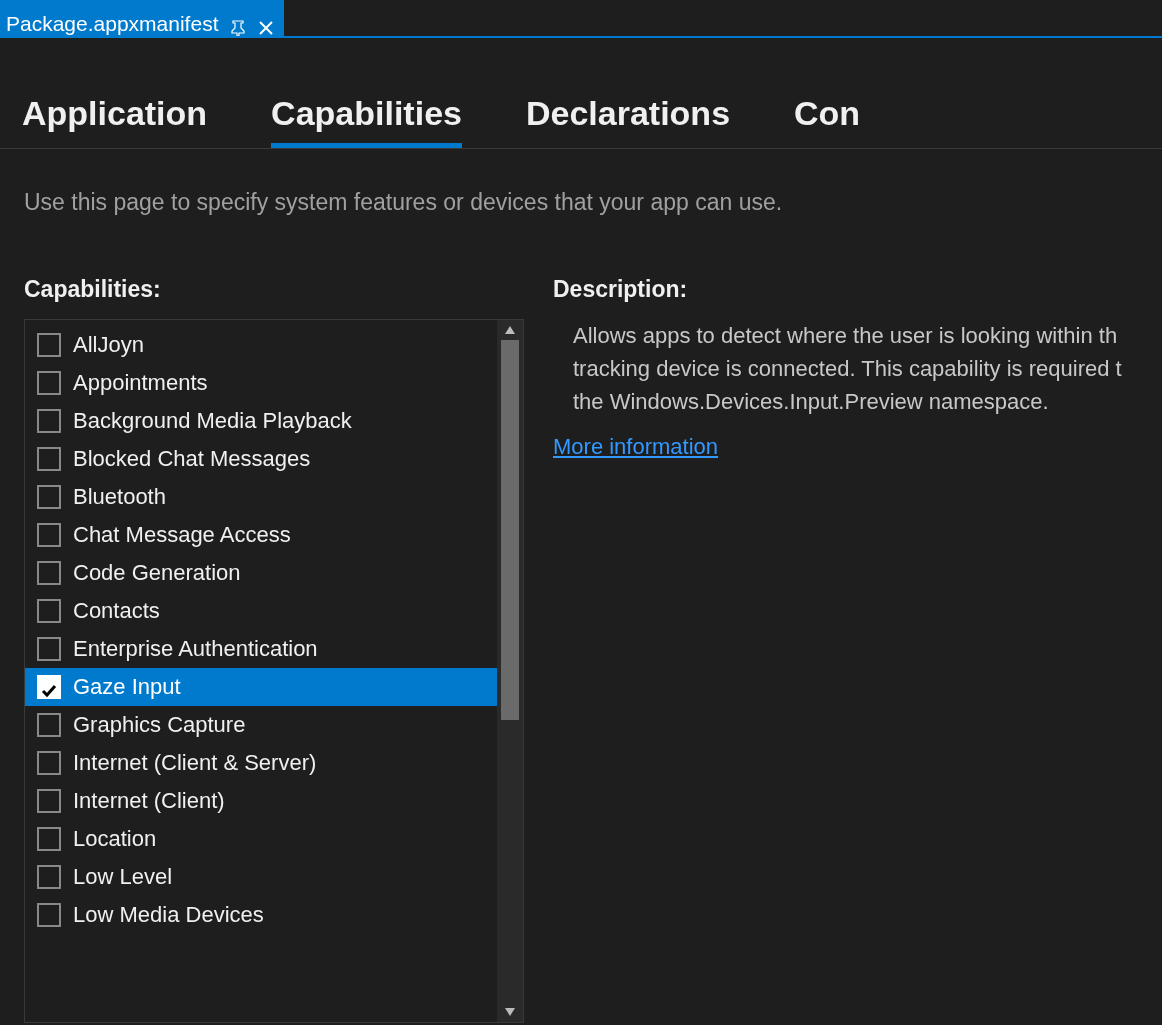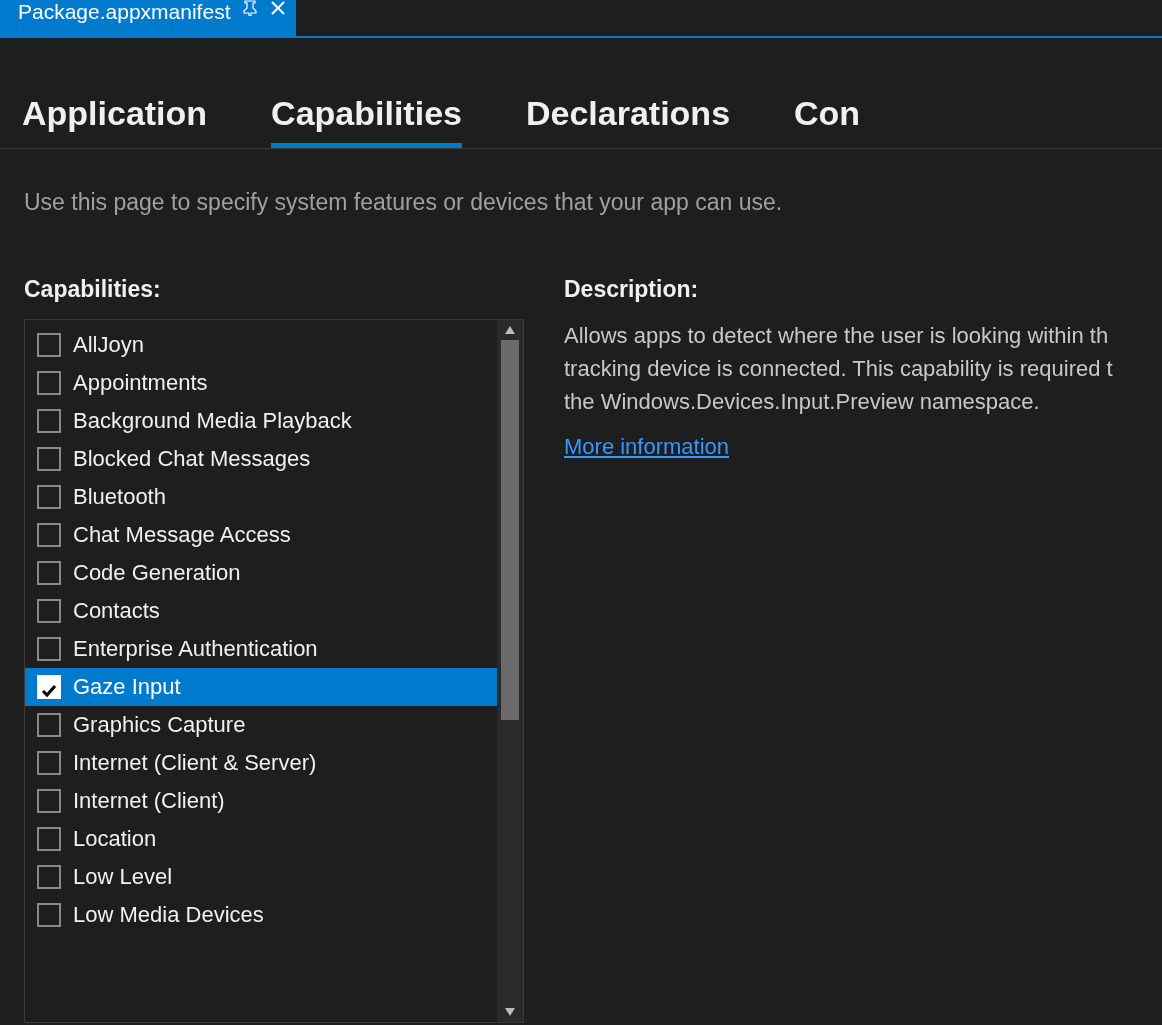--- a/index.html
+++ b/index.html
@@ -12,24 +12,24 @@
     overflow: hidden;
   }
   .tabbar {
     display: flex;
     height: 38px;
     background: #1e1e1e;
     border-bottom: 2px solid #007acc;
   }
   .doc-tab {
     display: flex;
-    align-items: flex-start;
+    align-items: flex-end;
     background: #007acc;
     color: #ffffff;
-    padding: 0 10px 0 18px;
+    padding: 0 10px 0 6px;
     font-size: 21px;
     gap: 12px;
   }
   .doc-tab .pin-icon svg,
   .doc-tab .close-icon svg { display:block; }
   .nav-tabs {
     display: flex;
     gap: 64px;
     padding: 56px 0 0 22px;
     border-bottom: 1px solid #3a3a3a;
@@ -46,21 +46,21 @@
     border-bottom: 5px solid #007acc;
   }
   .intro {
     padding: 40px 0 0 24px;
     font-size: 23px;
     color: #a0a0a0;
   }
   .content {
     display: flex;
     padding: 60px 16px 0 24px;
-    gap: 40px;
+    gap: 29px;
   }
   .col-left { width: 500px; }
   .col-right { flex: 1; }
   .section-title {
     font-size: 23px;
     font-weight: 700;
     color: #f0f0f0;
     margin-bottom: 16px;
   }
   .cap-listbox {
@@ -130,20 +130,21 @@
     align-items:center;
     justify-content:center;
     color:#bbb;
   }
   .scrollbar .arrow.up { top:0; }
   .scrollbar .arrow.down { bottom:0; }
   .desc-text {
     font-size: 22px;
     line-height: 1.5;
     color: #c8c8c8;
+    margin-left: 20px;
   }
   .link {
     display:inline-block;
     margin-top: 16px;
     font-size: 22px;
     color: #3399ff;
     text-decoration: underline;
     cursor:pointer;
     text-align:right;
   }

